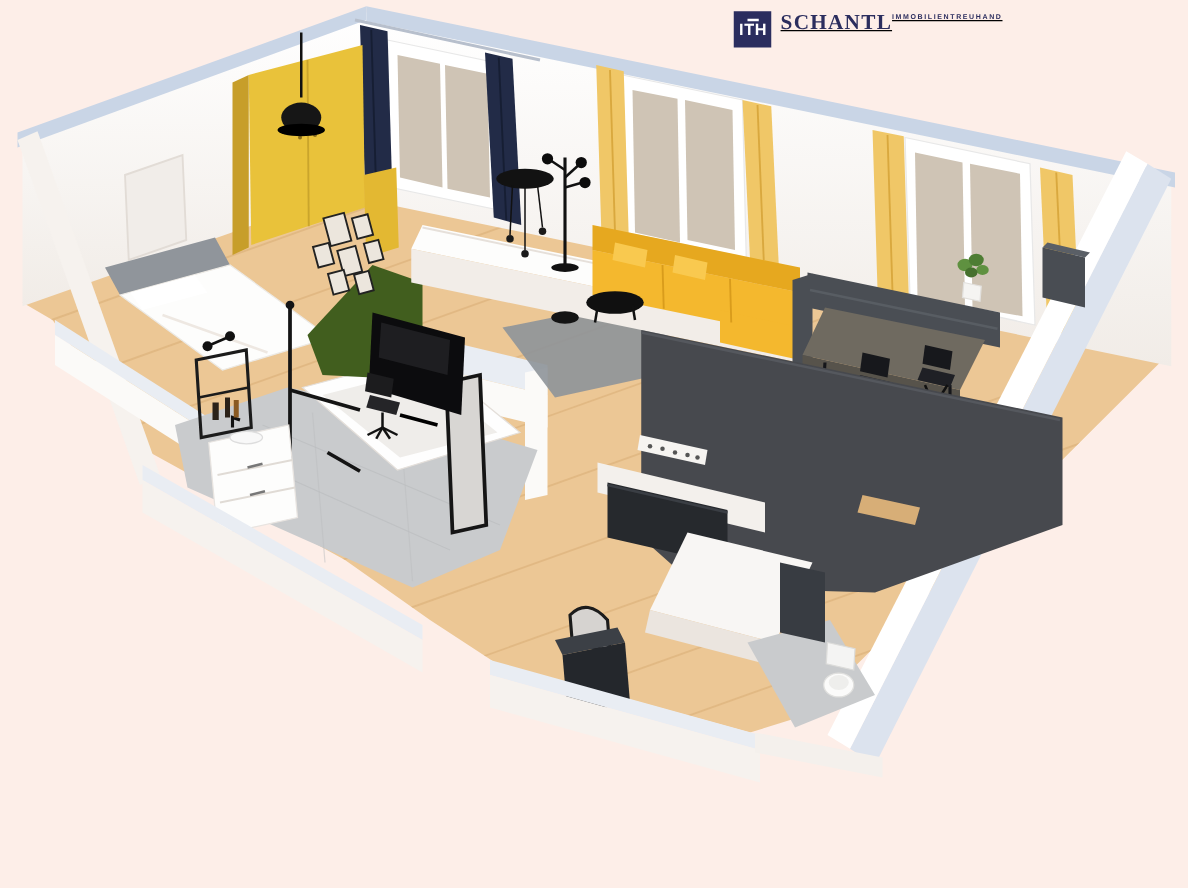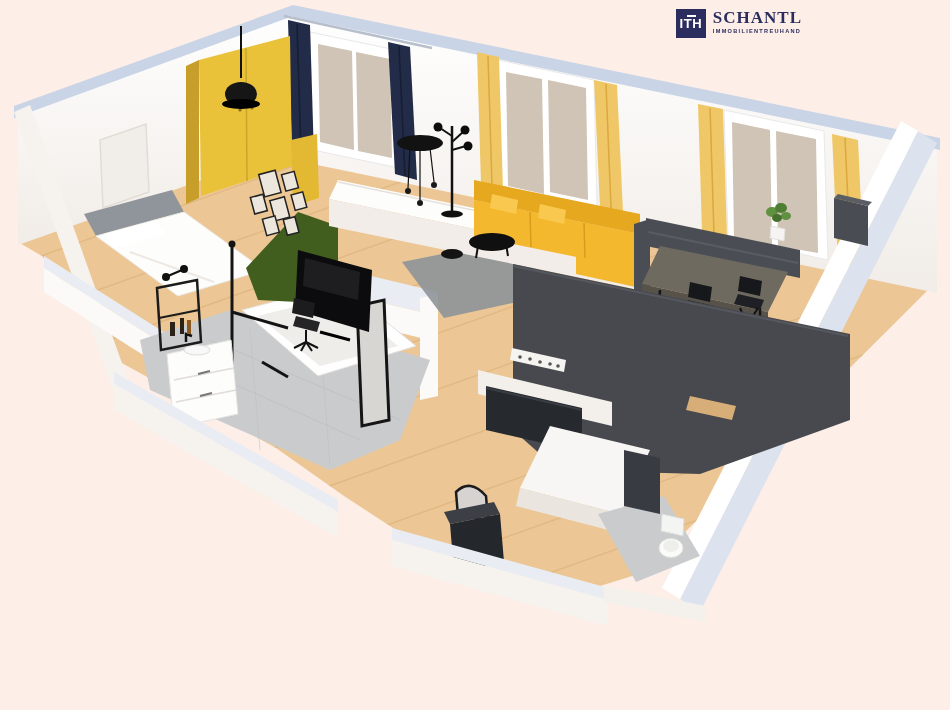--- a/index.html
+++ b/index.html
@@ -18,21 +18,21 @@
   }
   .logo-mark{
     width:30px;height:29px;background:var(--c-logo_navy,#2b2d5e);
     color:#fff;display:flex;align-items:center;justify-content:center;
     font-weight:bold;font-size:13px;letter-spacing:0.5px;position:relative;
     font-family:"Liberation Sans", sans-serif;
   }
   .logo-mark::before{
     content:"";position:absolute;top:6px;left:11px;width:9px;height:1.5px;background:#fff;
   }
-  .logo-text{display:flex;flex-direction:column;line-height:1;}
+  .logo-text{display:flex;flex-direction:row;line-height:1;text-decoration:underline;}
   .logo-company{
     font-family:"Liberation Serif", serif;font-weight:bold;font-size:17px;
     color:var(--c-logo_navy,#2b2d5e);letter-spacing:1px;
   }
   .logo-tagline{
     margin-top:3px;font-size:5.6px;letter-spacing:1.3px;
     color:var(--c-logo_navy,#2b2d5e);font-weight:bold;
   }
 
   

